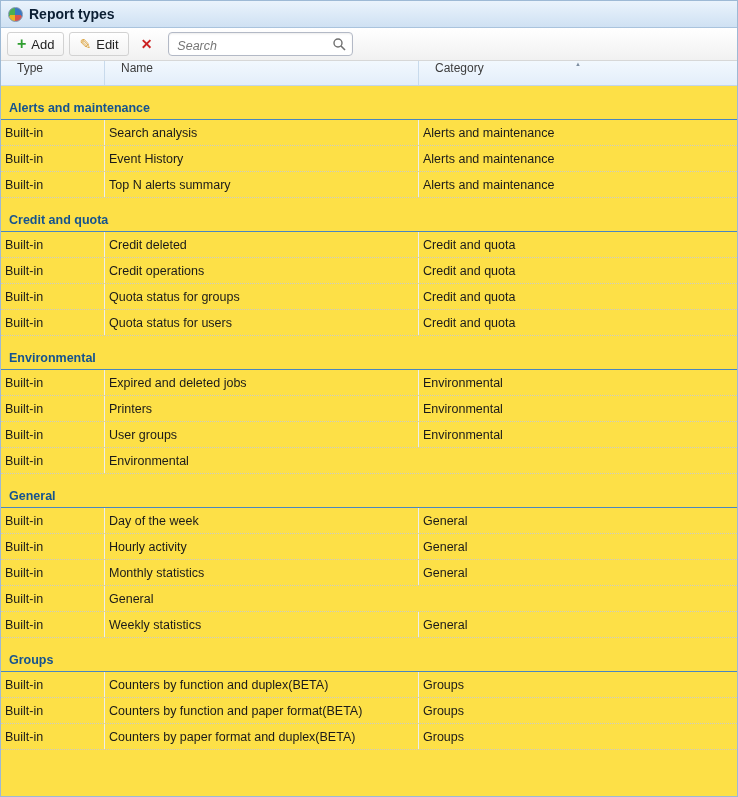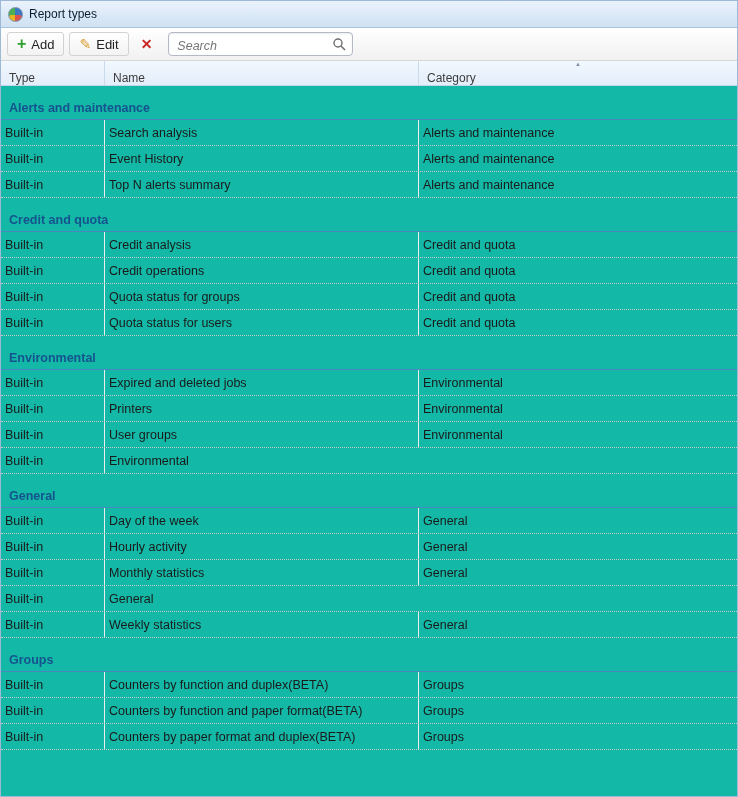--- a/index.html
+++ b/index.html
@@ -21,21 +21,21 @@
     display: flex; align-items: center;
     padding: 0 7px; gap: 6px;
   }
   .pie-icon {
     width: 15px; height: 15px; border-radius: 50%;
     background: conic-gradient(#3a78c3 0 100deg, #d9534f 100deg 185deg,
                 #e8b420 185deg 260deg, #4caf50 260deg 360deg);
     border: 1px solid #7d94ad;
     flex: 0 0 15px;
   }
-  .titlebar .title { font-size: 12px; font-weight: normal; color: #0b1e33; }
+  .titlebar .title { font-size: 14px; font-weight: bold; color: #0b1e33; }
 
   
   .toolbar {
     height: 33px; flex: 0 0 33px;
     background: linear-gradient(#ffffff, #f1f1f1);
     border-bottom: 1px solid #d7d7d7;
     display: flex; align-items: center;
     padding: 0 6px; gap: 5px;
   }
   .tb-btn {
@@ -72,35 +72,35 @@
 
   
   .grid-header {
     height: 25px; flex: 0 0 25px;
     background: linear-gradient(#f2f8fe, #e3eefa);
     border-bottom: 1px solid #c3d6ea;
     display: flex; position: relative;
     font-size: 12px; color: #3c3c3c;
   }
   .grid-header .col {
-    display: flex; align-items: flex-end;
-    padding-left: 8px;
+    display: flex; align-items: flex-start;
+    padding-left: 16px;
     border-right: 1px solid #c8daec;
     cursor: pointer; position: relative;
   }
   .col-type     { width: 104px; flex: 0 0 104px; }
   .col-name     { width: 314px; flex: 0 0 314px; }
   .col-category { flex: 1 1 auto; border-right: none !important; }
   .sort-arrow {
     position: absolute; top: 0px; left: 50%; transform: translateX(-50%);
     font-size: 6px; color: #7d8da0; line-height: 6px;
   }
 
   
-  .grid-body { flex: 1 1 auto; overflow: hidden; background: #14b8a6; }
+  .grid-body { flex: 1 1 auto; overflow: hidden; background: #fde047; }
   .group-header {
     font-size: 12.5px; font-weight: bold; color: #15538f;
     padding: 15px 0 4px 8px;
     border-bottom: 1px solid #4a86c0;
     cursor: pointer;
   }
   .row {
     display: flex; height: 26px;
     border-bottom: 1px dotted #c9c9c9;
     font-size: 12.5px; color: #1a1a1a;
@@ -176,21 +176,21 @@
         <div class="row">
           <div class="cell col-type">Built-in</div>
           <div class="cell col-name">Top N alerts summary</div>
           <div class="cell col-category">Alerts and maintenance</div>
         </div>
       </div>
       <div class="group">
         <div class="group-header">Credit and quota</div>
         <div class="row">
           <div class="cell col-type">Built-in</div>
-          <div class="cell col-name">Credit analysis</div>
+          <div class="cell col-name">Credit deleted</div>
           <div class="cell col-category">Credit and quota</div>
         </div>
         <div class="row">
           <div class="cell col-type">Built-in</div>
           <div class="cell col-name">Credit operations</div>
           <div class="cell col-category">Credit and quota</div>
         </div>
         <div class="row">
           <div class="cell col-type">Built-in</div>
           <div class="cell col-name">Quota status for groups</div>

